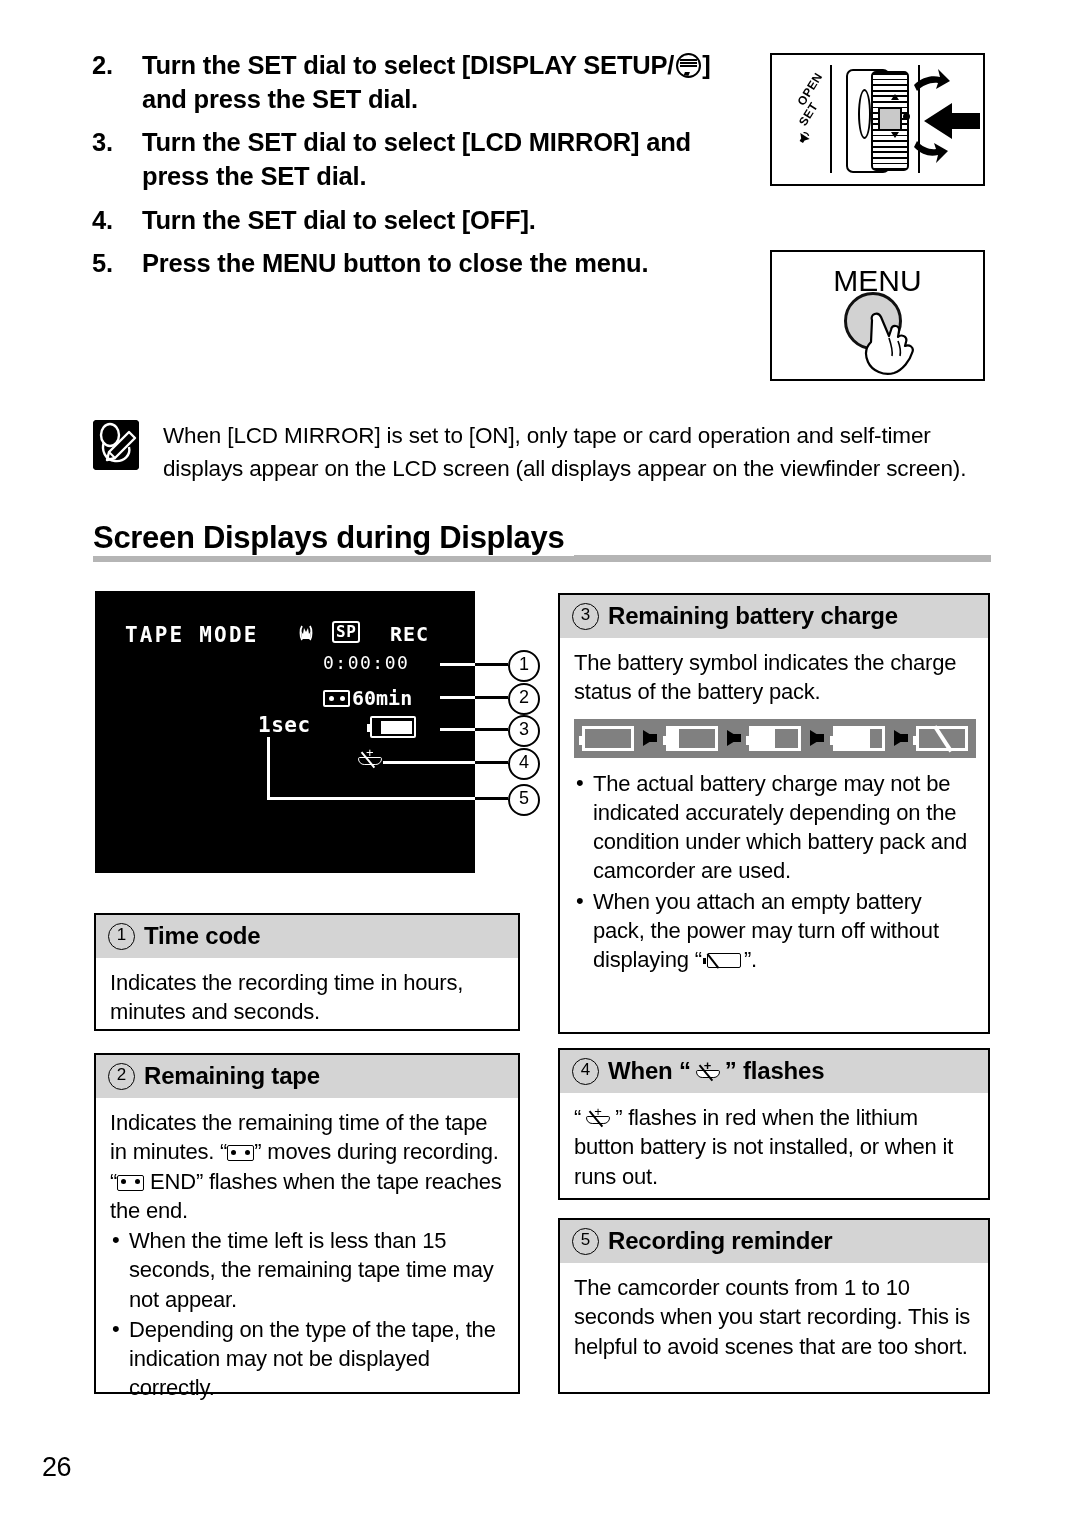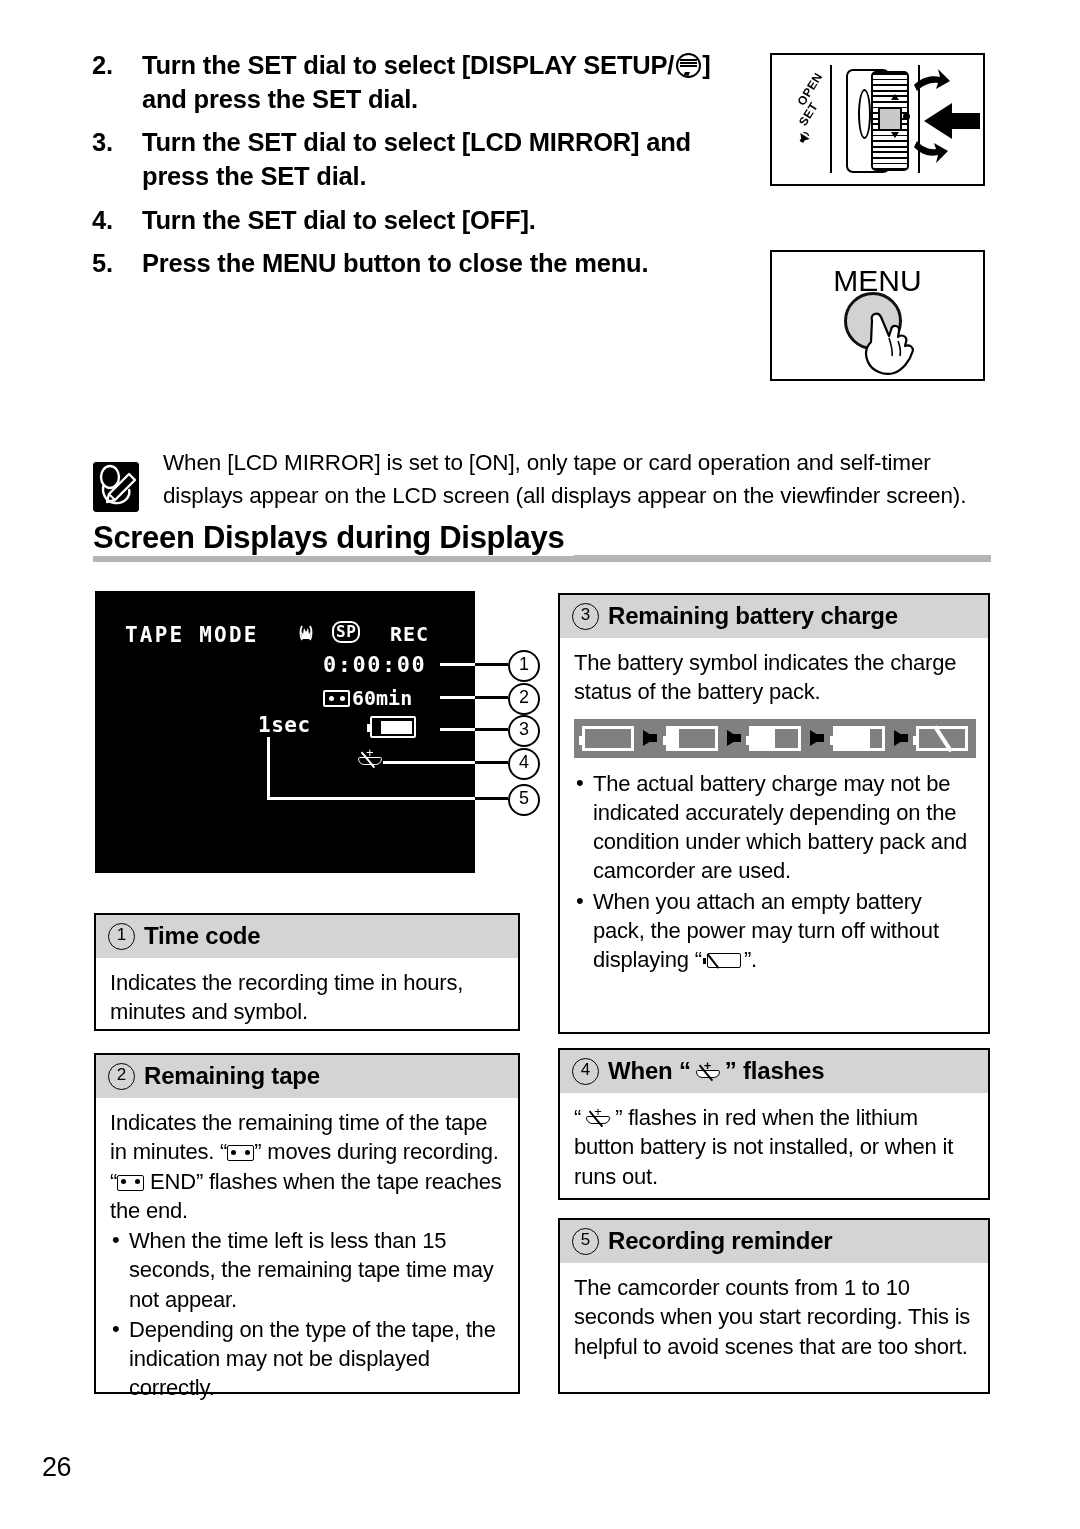--- a/index.html
+++ b/index.html
@@ -179,22 +179,21 @@
     width: 70px; height: 66px;
   }
 
   
   .note-row {
     position: absolute;
     left: 93px;
     top: 420px;
     width: 900px;
     display: flex;
-    align-items: flex-end;
-    margin-top: 27px;
+    align-items: flex-start;
   }
   .note-icon {
     flex: 0 0 auto;
     width: 46px;
     height: 50px;
     background: #000;
     border-radius: 4px;
     margin-right: 24px;
     position: relative;
   }
@@ -257,39 +256,39 @@
     width: 30px;
     height: 22px;
   }
   .lcd-sp {
     position: absolute;
     left: 237px;
     top: 30px;
     font-size: 16px;
     font-weight: bold;
     border: 2px solid #fff;
-    border-radius: 9px;
+    border-radius: 3px;
     padding: 0 2px;
     line-height: 18px;
     letter-spacing: 0.5px;
   }
   .lcd-rec {
     position: absolute;
     left: 295px;
     top: 31px;
     font-size: 20px;
     font-weight: bold;
     letter-spacing: 1px;
   }
   .lcd-tc {
     position: absolute;
     left: 228px;
     top: 61px;
-    font-size: 22px;
-    font-weight: bold;
+    font-size: 18px;
+    font-weight: normal;
     letter-spacing: 1.5px;
   }
   .lcd-tapeline {
     position: absolute;
     left: 228px;
     top: 95px;
     display: flex;
     align-items: center;
     font-size: 20px;
     font-weight: bold;
@@ -715,21 +714,21 @@
 <div class="callout" style="left:508px; top:715px;">3</div>
 <div class="callout" style="left:508px; top:748px;">4</div>
 <div class="callout" style="left:508px; top:784px;">5</div>
 
 <div class="infobox" style="left:94px; top:913px; width:426px; height:118px;">
   <div class="ib-head">
     <span class="ib-num">1</span>
     <span>Time code</span>
   </div>
   <div class="ib-body">
-    <p>Indicates the recording time in hours, minutes and symbol.</p>
+    <p>Indicates the recording time in hours, minutes and seconds.</p>
   </div>
 </div>
 
 <div class="infobox" style="left:94px; top:1053px; width:426px; height:341px;">
   <div class="ib-head">
     <span class="ib-num">2</span>
     <span>Remaining tape</span>
   </div>
   <div class="ib-body">
     <p><span>Indicates the remaining time of the tape in minutes. “</span><span class="tape-ink"><i></i><i></i></span><span>” moves during recording. “</span><span class="tape-ink"><i></i><i></i></span><span> END” flashes when the tape reaches the end.</span></p>

